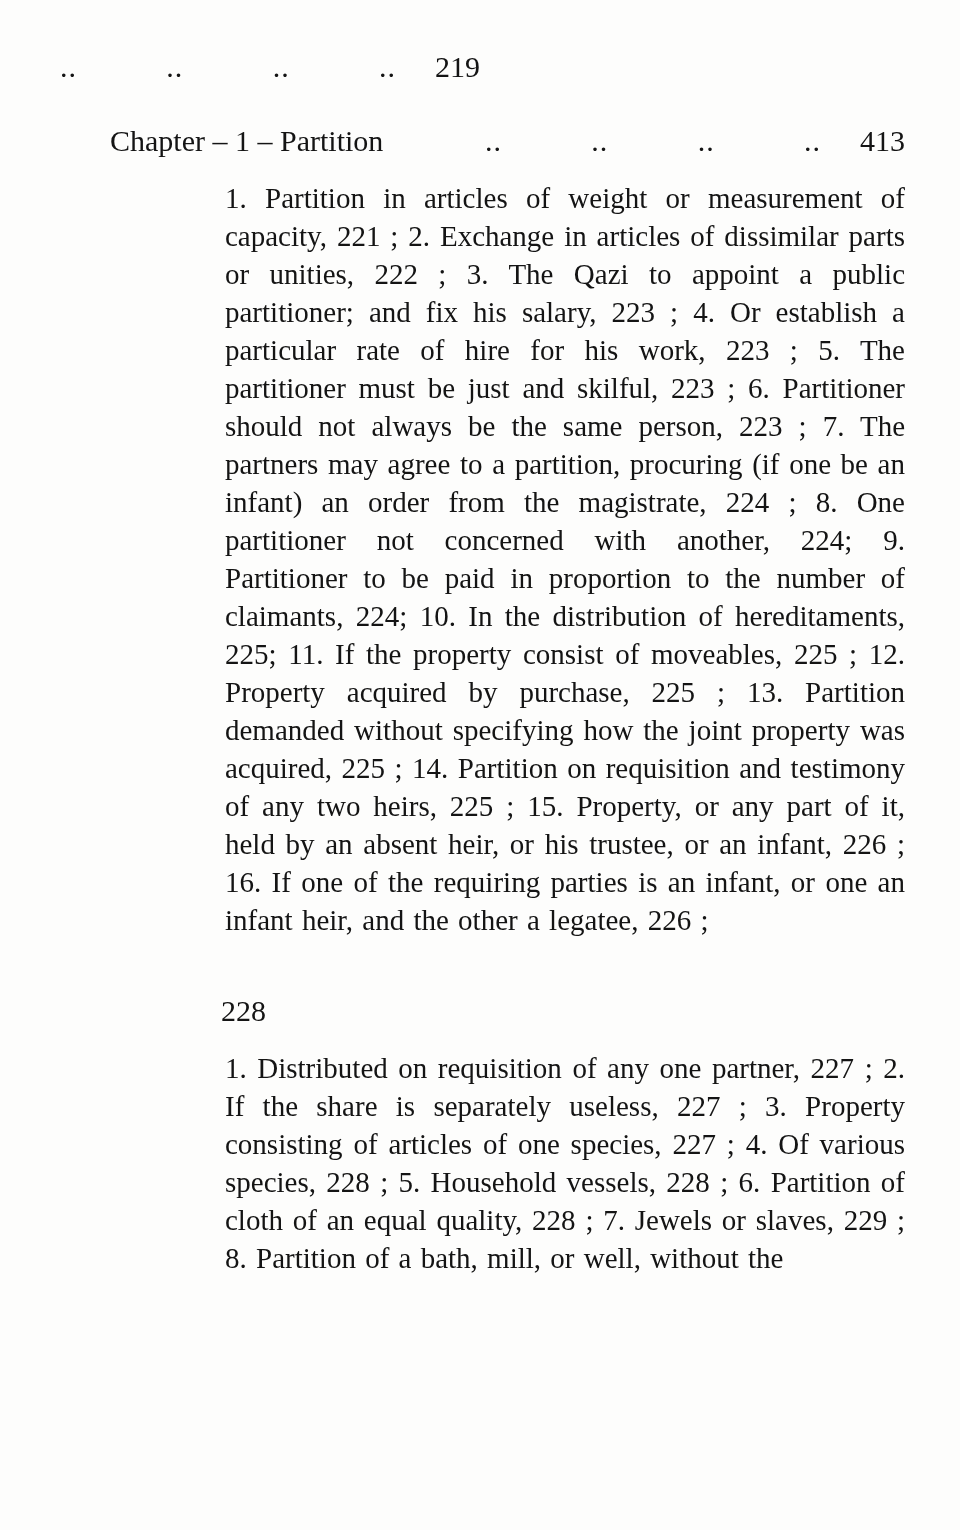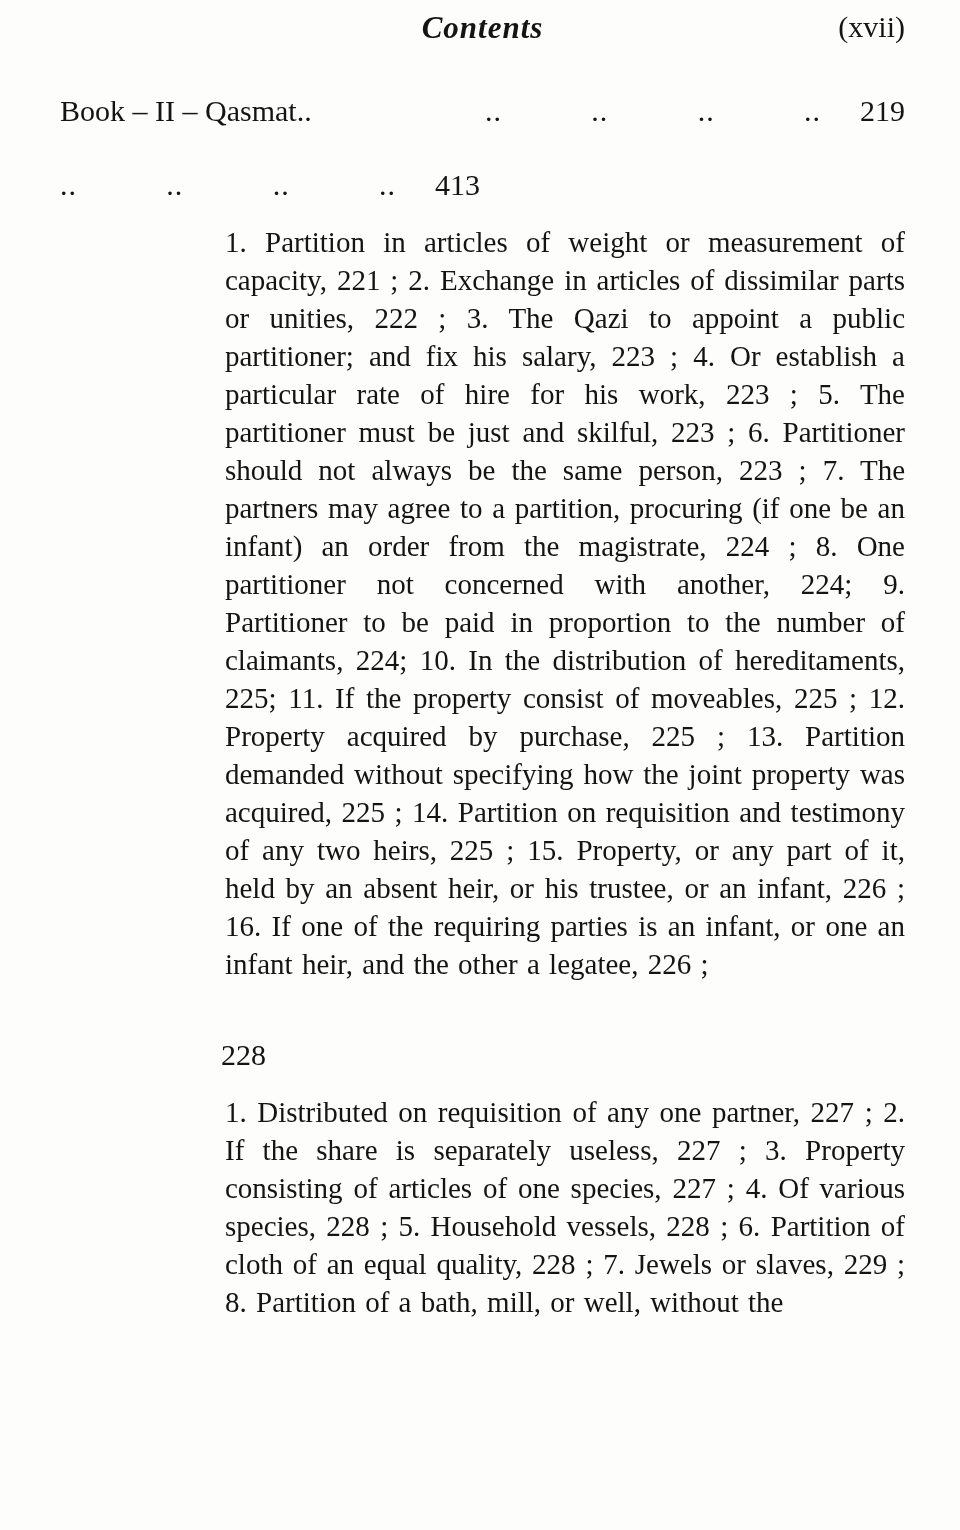--- a/index.html
+++ b/index.html
@@ -87,37 +87,33 @@
   }
   .section-row .pageno {
     text-align: right;
   }
 </style>
 </head>
 <body>
 
 <div class="page">
 
-  <div class="header">
-    <span class="title">Contents</span>
-    <span class="folio">(xvii)</span>
-  </div>
 
   <div class="toc-row book">
-    <span class="label">Book – II – Qasmat..</span>
     <span class="leaders">
       <span>..</span>
       <span>..</span>
       <span>..</span>
       <span>..</span>
     </span>
     <span class="pageno">219</span>
   </div>
 
   <div class="toc-row chapter">
+    <span class="label">Chapter – 1 – Partition</span>
     <span class="leaders">
       <span>..</span>
       <span>..</span>
       <span>..</span>
       <span>..</span>
     </span>
     <span class="pageno">413</span>
   </div>
 
   <p class="para">1. Partition in articles of weight or measurement of capacity, 221 ; 2. Exchange in articles of dissimilar parts or unities, 222 ; 3. The Qazi to appoint a public partitioner; and fix his salary, 223 ; 4. Or establish a particular rate of hire for his work, 223 ; 5. The partitioner must be just and skilful, 223 ; 6. Partitioner should not always be the same person, 223 ; 7. The partners may agree to a partition, procuring (if one be an infant) an order from the magistrate, 224 ; 8. One partitioner not concerned with another, 224; 9. Partitioner to be paid in proportion to the number of claimants, 224; 10. In the distribution of hereditaments, 225; 11. If the property consist of moveables, 225 ; 12. Property acquired by purchase, 225 ; 13. Partition demanded without specifying how the joint property was acquired, 225 ; 14. Partition on requisition and testimony of any two heirs, 225 ; 15. Property, or any part of it, held by an absent heir, or his trustee, or an infant, 226 ; 16. If one of the requiring parties is an infant, or one an infant heir, and the other a legatee, 226 ;</p>

